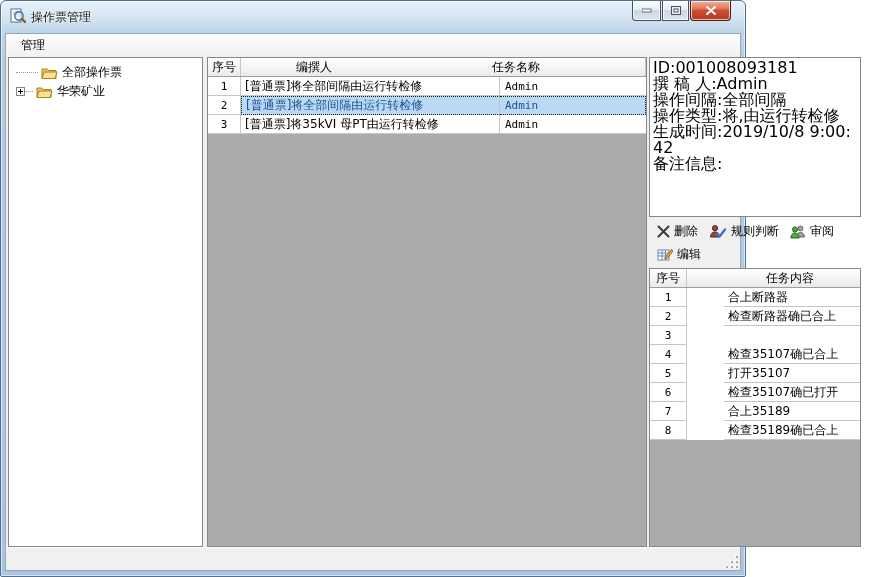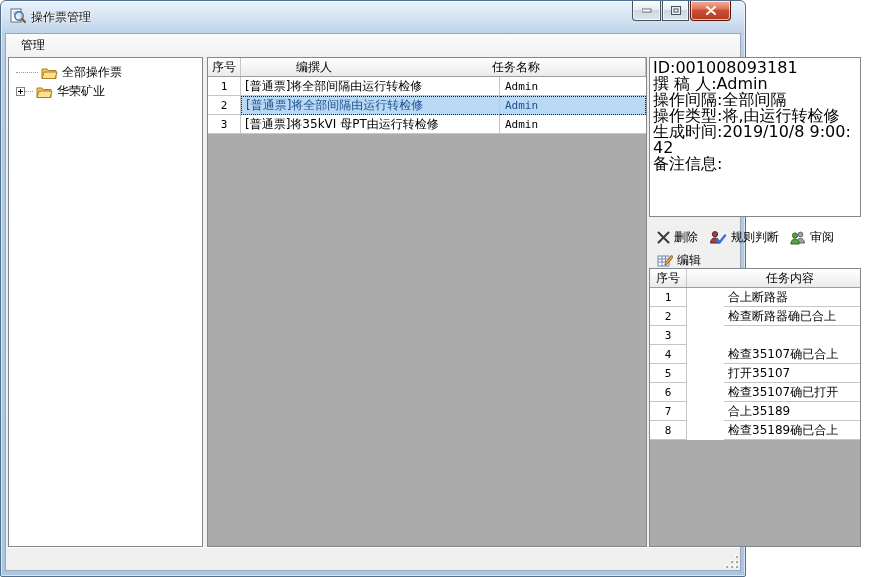--- a/index.html
+++ b/index.html
@@ -79,21 +79,21 @@
 
   .trow.selected .tcell.sel { background:#b9d9f5; color:#1d4f91;
     border-top:1px dotted #1b1b1b; border-bottom:1px dotted #1b1b1b; }
   .trow.selected .tcell.sel.first { border-left:1px dotted #1b1b1b; }
   .trow.selected .tcell.sel.last  { border-right:1px dotted #1b1b1b; }
 
   
   .detail-line { font-size:16px; line-height:16px; color:#000; word-break:break-all; }
 
   
-  .toolbar { position:absolute; left:643px; top:192px; width:212px; height:47px; }
+  .toolbar { position:absolute; left:643px; top:186px; width:212px; height:47px; }
   .tb-row { display:flex; align-items:center; height:23px; }
   .tb-btn { display:flex; align-items:center; margin-left:5px; padding:1px 3px; font-size:12px;
     color:#000; }
   .tb-btn svg { margin-right:4px; }
 
   
   .statusbar { position:absolute; left:0; right:0; bottom:0; height:23px;
     background:#f0f0f0; border-top:1px solid #fff; }
   .grip { position:absolute; right:2px; bottom:2px; width:13px; height:13px; }
   .grip i { position:absolute; width:3px; height:3px; background:#a8a8a8;

